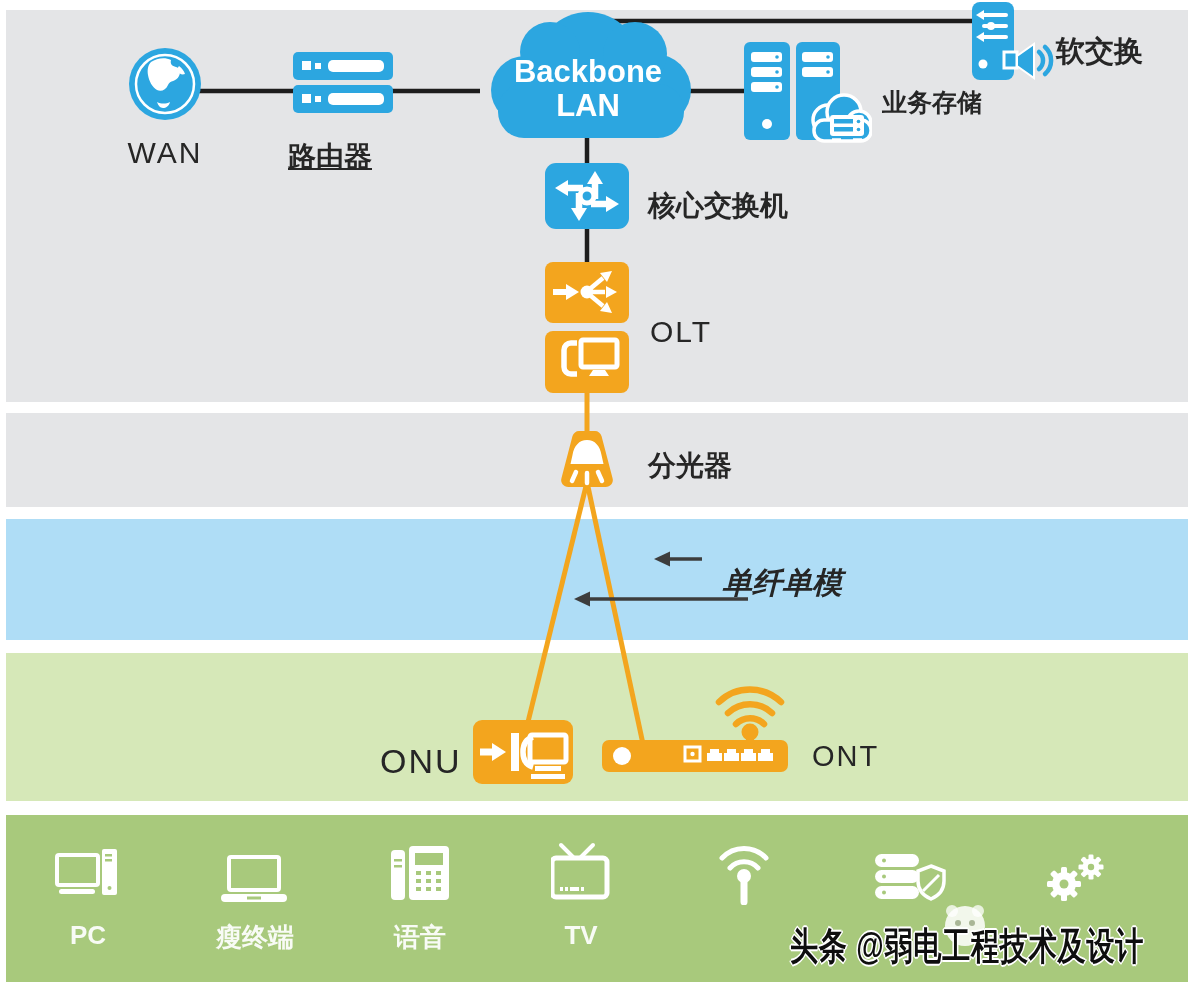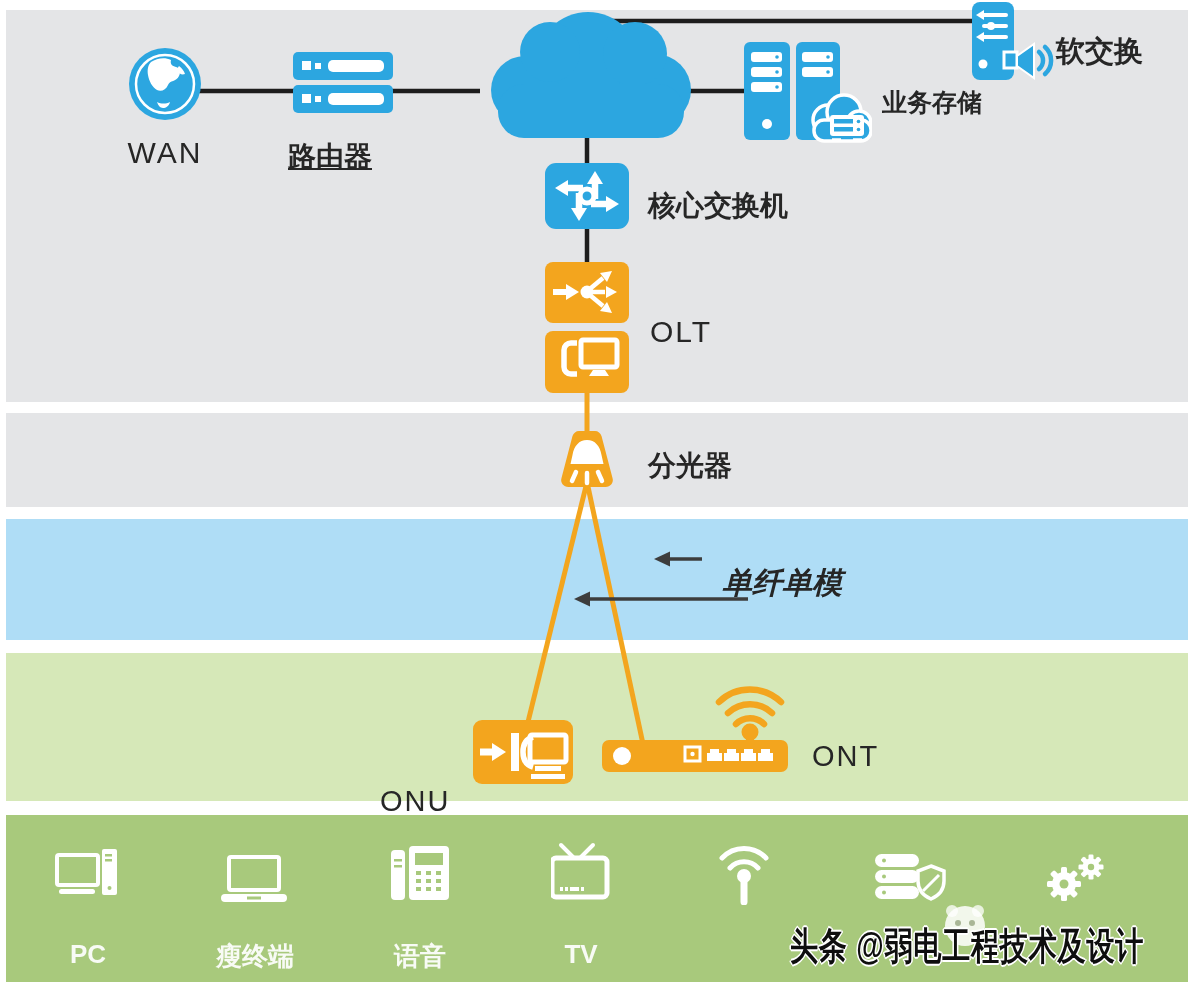--- a/index.html
+++ b/index.html
@@ -17,21 +17,21 @@
   .band{position:absolute;left:6px;width:1182px;}
   .band-gray{background:var(--band-gray);}
   .band-blue{background:var(--band-blue);}
   .wires{position:absolute;left:0;top:0;z-index:1;}
   .node{position:absolute;z-index:2;}
   .lbl{position:absolute;z-index:3;color:var(--ink);font-weight:600;white-space:nowrap;}
   .latin{font-weight:400;letter-spacing:2px;}
   .cloud-text{position:absolute;z-index:3;color:#fff;font-weight:700;font-size:31px;
               line-height:34px;text-align:center;}
   .tlabel{position:absolute;z-index:3;color:rgba(255,255,255,.92);font-weight:600;
-          font-size:26px;text-align:center;white-space:nowrap;margin-top:19px;}
+          font-size:26px;text-align:center;white-space:nowrap;}
   .wm-black{position:absolute;z-index:6;font-size:38px;font-weight:700;color:#0e0e0e;
             white-space:nowrap;-webkit-text-stroke:2px #fff;paint-order:stroke fill;
             text-shadow:-2px 0 #fff,2px 0 #fff,0 -2px #fff,0 2px #fff;
             transform:scale(.74,1);transform-origin:left top;letter-spacing:1px;}
   .wm-white{position:absolute;z-index:5;font-size:30px;font-weight:700;
             color:rgba(255,255,255,.8);letter-spacing:1px;white-space:nowrap;}
 </style>
 </head>
 <body>
 
@@ -98,20 +98,24 @@
       <g fill="#2ca6e0">
         <circle cx="118" cy="62" r="52"></circle>
         <circle cx="55" cy="88" r="34"></circle>
         <circle cx="185" cy="88" r="36"></circle>
         <circle cx="80" cy="50" r="30"></circle>
         <circle cx="165" cy="52" r="32"></circle>
         <rect x="28" y="82" width="186" height="54" rx="26"></rect>
       </g>
     </svg>
   </div>
+  <div class="cloud-text" style="left:498px;top:55px;width:180px;">
+    <div>Backbone</div>
+    <div>LAN</div>
+  </div>
 
   <div class="node" style="left:740px;top:40px;">
     <svg width="132" height="105" viewBox="0 0 132 105">
       <g fill="#2ca6e0">
         <rect x="4" y="2" width="46" height="98" rx="6"></rect>
         <rect x="56" y="2" width="44" height="98" rx="6"></rect>
       </g>
       <g fill="#fff">
         <rect x="11" y="12" width="31" height="10" rx="3"></rect>
           <rect x="11" y="27" width="31" height="10" rx="3"></rect>
@@ -214,21 +218,21 @@
         <path d="M19,42 L15,51"></path>
           <path d="M30,43 L30,53"></path>
           <path d="M41,42 L45,51"></path>
       </g>
     </svg>
   </div>
   <div class="lbl" style="left:648px;top:447px;font-size:28px;">分光器</div>
 
   <div class="lbl" style="left:722px;top:563px;font-size:30px;font-weight:700;font-style:italic;">单纤单模</div>
 
-  <div class="lbl latin" style="left:380px;top:742px;font-size:29px;margin-top:43px;">ONU</div>
+  <div class="lbl latin" style="left:380px;top:742px;font-size:34px;">ONU</div>
   <div class="node" style="left:473px;top:720px;">
     <svg width="100" height="64" viewBox="0 0 100 64">
       <rect x="0" y="0" width="100" height="64" rx="9" fill="#f3a51e"></rect>
       <path d="M7,32 H20" stroke="#fff" stroke-width="7" fill="none"></path>
       <polygon points="33,32 19,23 19,41" fill="#fff"></polygon>
       <rect x="38" y="13" width="8" height="38" fill="#fff"></rect>
       <path d="M60,17 c-7,2 -10,8 -10,15 c0,7 3,13 10,15" stroke="#fff" stroke-width="5.5" fill="none"></path>
       <rect x="57" y="15" width="36" height="27" rx="2" fill="none" stroke="#fff" stroke-width="5"></rect>
       <rect x="62" y="46" width="26" height="5" fill="#fff"></rect>
       <rect x="58" y="54" width="34" height="5" fill="#fff"></rect>

